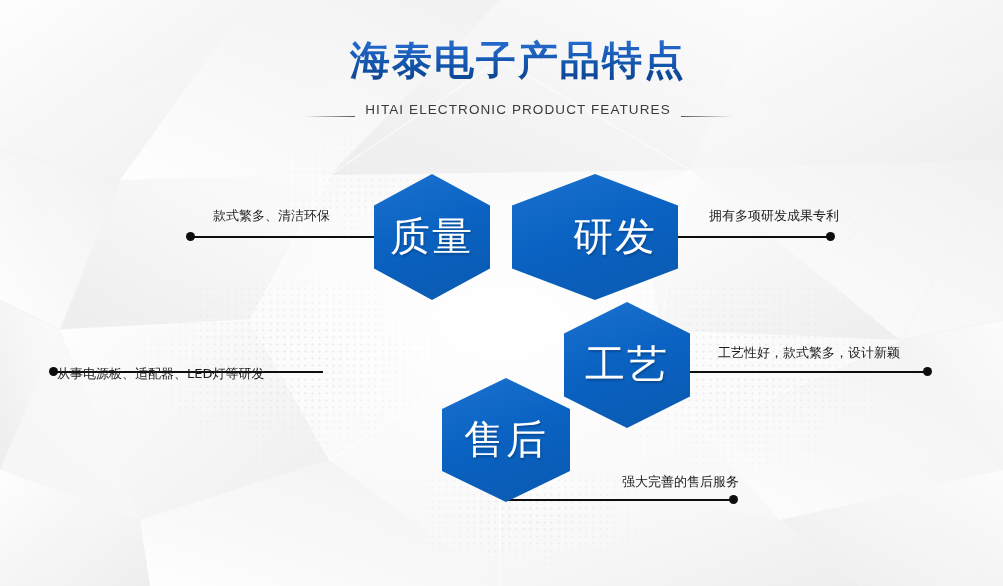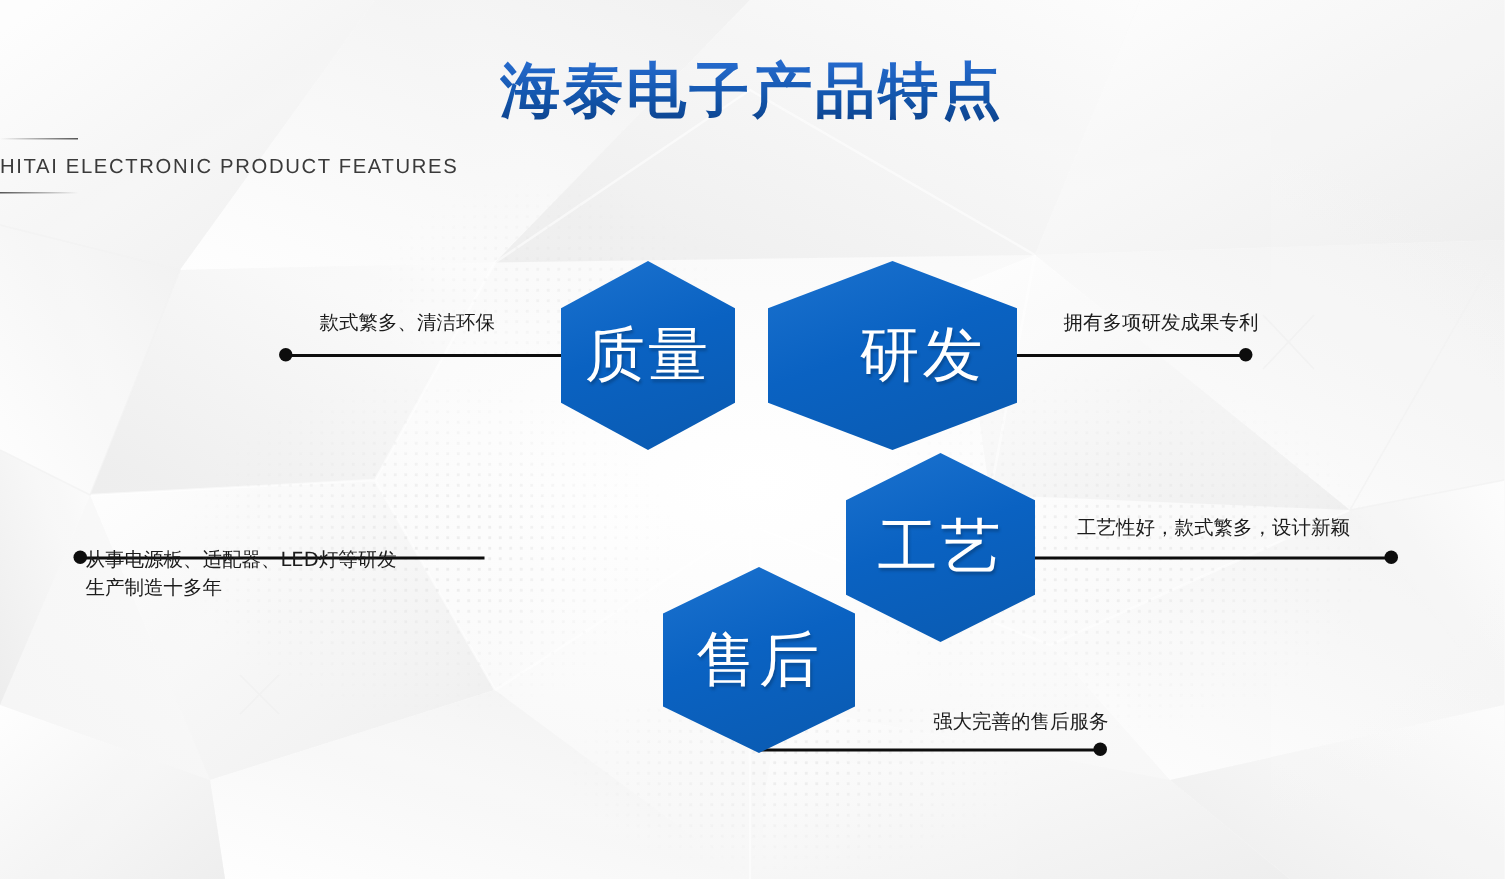--- a/index.html
+++ b/index.html
@@ -31,31 +31,31 @@
     -webkit-mask-image:radial-gradient(ellipse at 50% 50%, #000 20%, transparent 72%);
             mask-image:radial-gradient(ellipse at 50% 50%, #000 20%, transparent 72%);}
   .dots.d3{left:380px;top:470px;width:300px;height:110px;opacity:.5;
     -webkit-mask-image:radial-gradient(ellipse at 50% 40%, #000 15%, transparent 75%);
             mask-image:radial-gradient(ellipse at 50% 40%, #000 15%, transparent 75%);}
   .dots.d4{left:250px;top:120px;width:230px;height:120px;opacity:.35;
     -webkit-mask-image:radial-gradient(ellipse at 50% 60%, #000 10%, transparent 75%);
             mask-image:radial-gradient(ellipse at 50% 60%, #000 10%, transparent 75%);}
 
   
-  .header{position:absolute;left:0;right:0;top:36px;text-align:center;}
+  .header{position:absolute;left:0;right:0;top:36px;text-align:center;padding-left:33px;}
   .title{
     font-family:"Liberation Serif","DejaVu Serif",serif;
     font-weight:bold;font-size:40px;letter-spacing:2px;
     background:linear-gradient(180deg,#2a6fd4 0%,#1356ad 55%,#0b3f87 100%);
     -webkit-background-clip:text;background-clip:text;color:transparent;
     -webkit-text-fill-color:transparent;
     line-height:1.25;
   }
   .subwrap{
-    margin-top:6px;display:flex;align-items:flex-start;justify-content:center;gap:10px;flex-direction:column;
+    margin-top:16px;display:flex;align-items:flex-end;justify-content:center;gap:10px;
   }
   .subdash{height:1px;width:52px;background:linear-gradient(90deg,rgba(80,80,80,0) 0%,#555 100%);}
   .subdash.right{background:linear-gradient(90deg,#555 0%,rgba(80,80,80,0) 100%);}
   .subtitle{
     font-size:13.5px;letter-spacing:1.1px;color:#3a3a3a;white-space:nowrap;
   }
 
   
   .hex{
     position:absolute;
@@ -190,21 +190,20 @@
   <div class="clabel" id="label-quality">款式繁多、清洁环保</div>
 
   <div class="conn" id="conn-rd"></div>
   <div class="dot" id="dot-rd"></div>
   <div class="clabel" id="label-rd">拥有多项研发成果专利</div>
 
   <div class="conn" id="conn-pro"></div>
   <div class="dot" id="dot-pro"></div>
   <div class="clabel" id="label-pro">
     <span>从事电源板、适配器、LED灯等研发</span>
-    <span class="l2">生产制造十多年</span>
   </div>
 
   <div class="conn" id="conn-craft"></div>
   <div class="dot" id="dot-craft"></div>
   <div class="clabel" id="label-craft">工艺性好，款式繁多，设计新颖</div>
 
   <div class="conn" id="conn-after"></div>
   <div class="dot" id="dot-after"></div>
   <div class="clabel" id="label-after">强大完善的售后服务</div>
 

